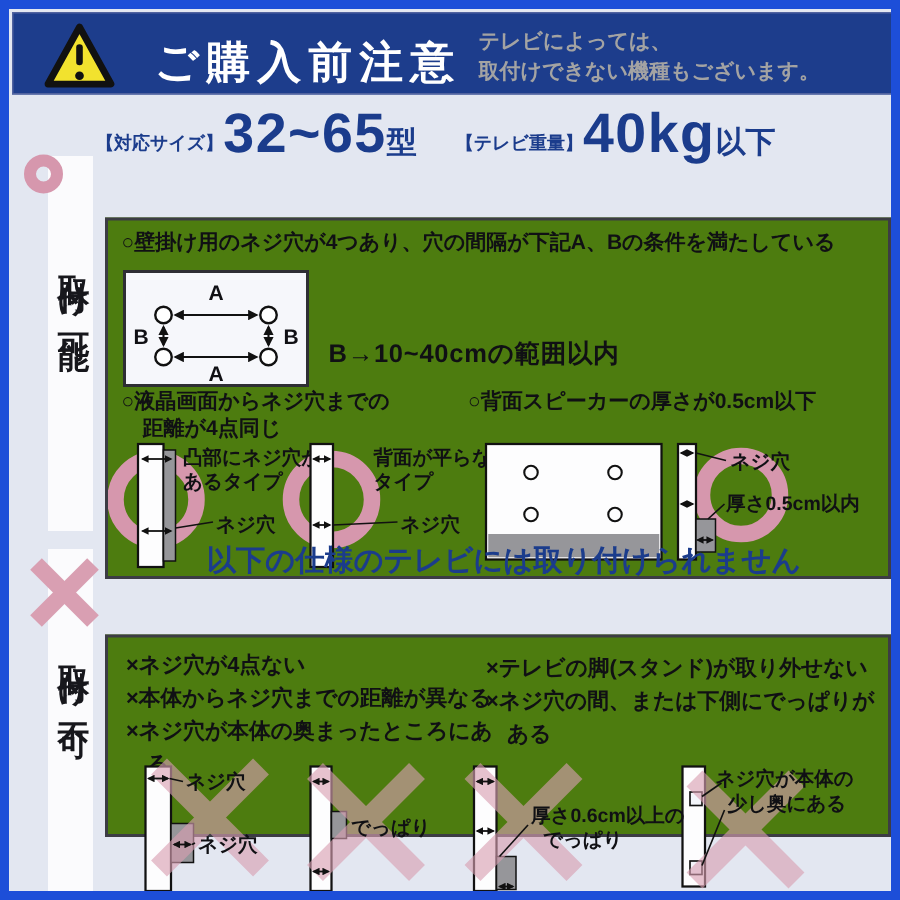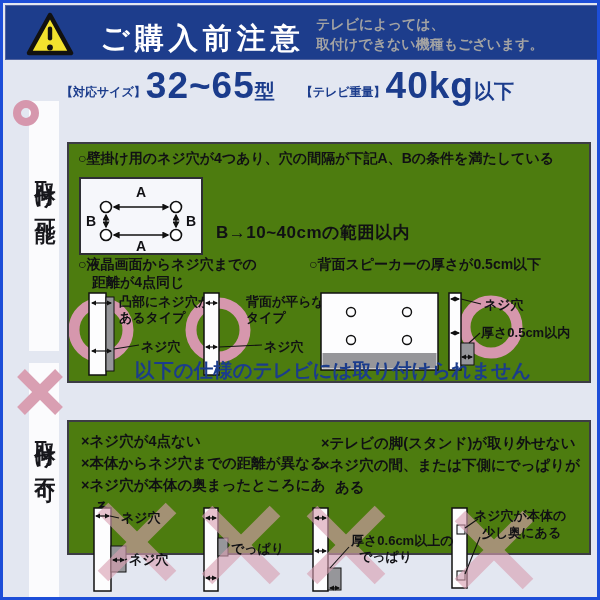--- a/index.html
+++ b/index.html
@@ -1,18 +1,18 @@
 <!DOCTYPE html>
 <html><head>
 <meta charset="utf-8">
 <style>
   * { margin:0; padding:0; box-sizing:border-box; }
   body { font-family:"Liberation Sans","DejaVu Sans",sans-serif; }
   .page { position:relative; width:600px; height:600px; background:#e3e7f1;
-          border:3px solid #1d4ed8; overflow:hidden; }
+          border:6px solid #1d4ed8; overflow:hidden; }
 
   
   .header { position:absolute; left:2px; top:2px; width:594px; height:55px;
             background:#1d3d8c; border:1px solid #51639f; }
   .warn-svg { position:absolute; left:20px; top:4px; }
   .h-title { position:absolute; left:94px; top:13px; font-size:29px; font-weight:700;
              color:#ffffff; letter-spacing:5px; white-space:nowrap; }
   .h-sub { position:absolute; left:310px; top:8px; font-size:14px; font-weight:700;
            color:#a3a3a3; line-height:1.45; white-space:nowrap; }
 

